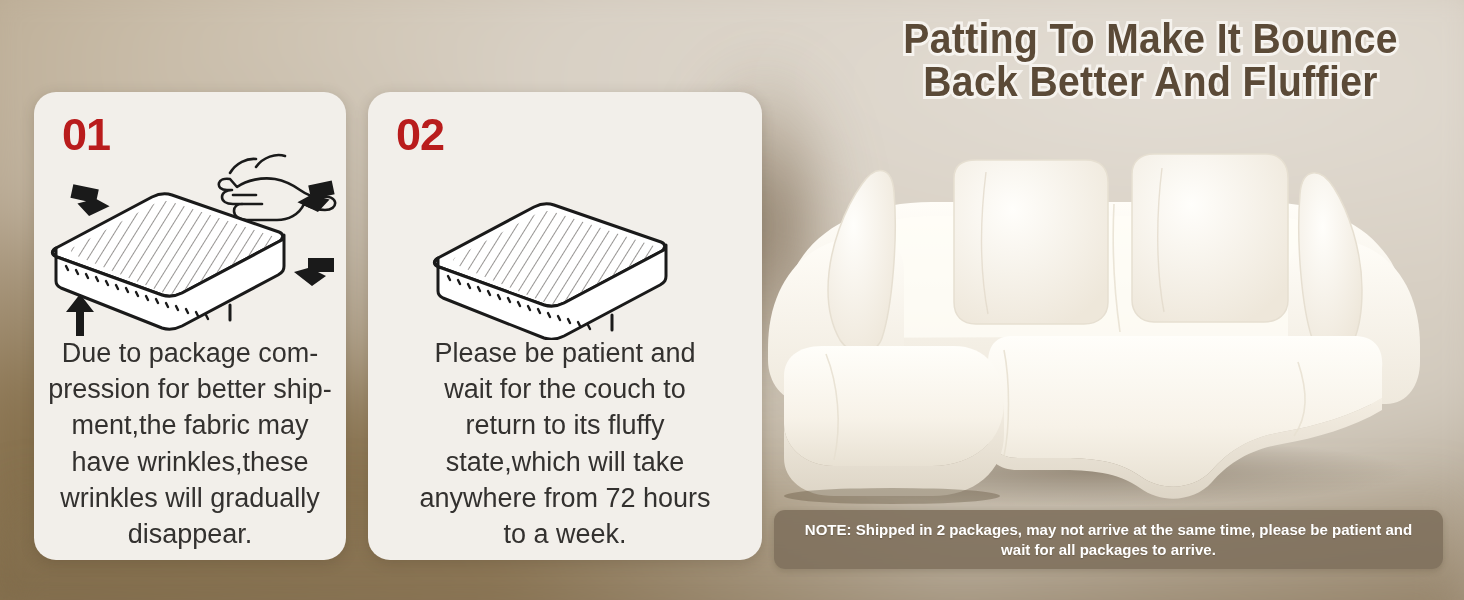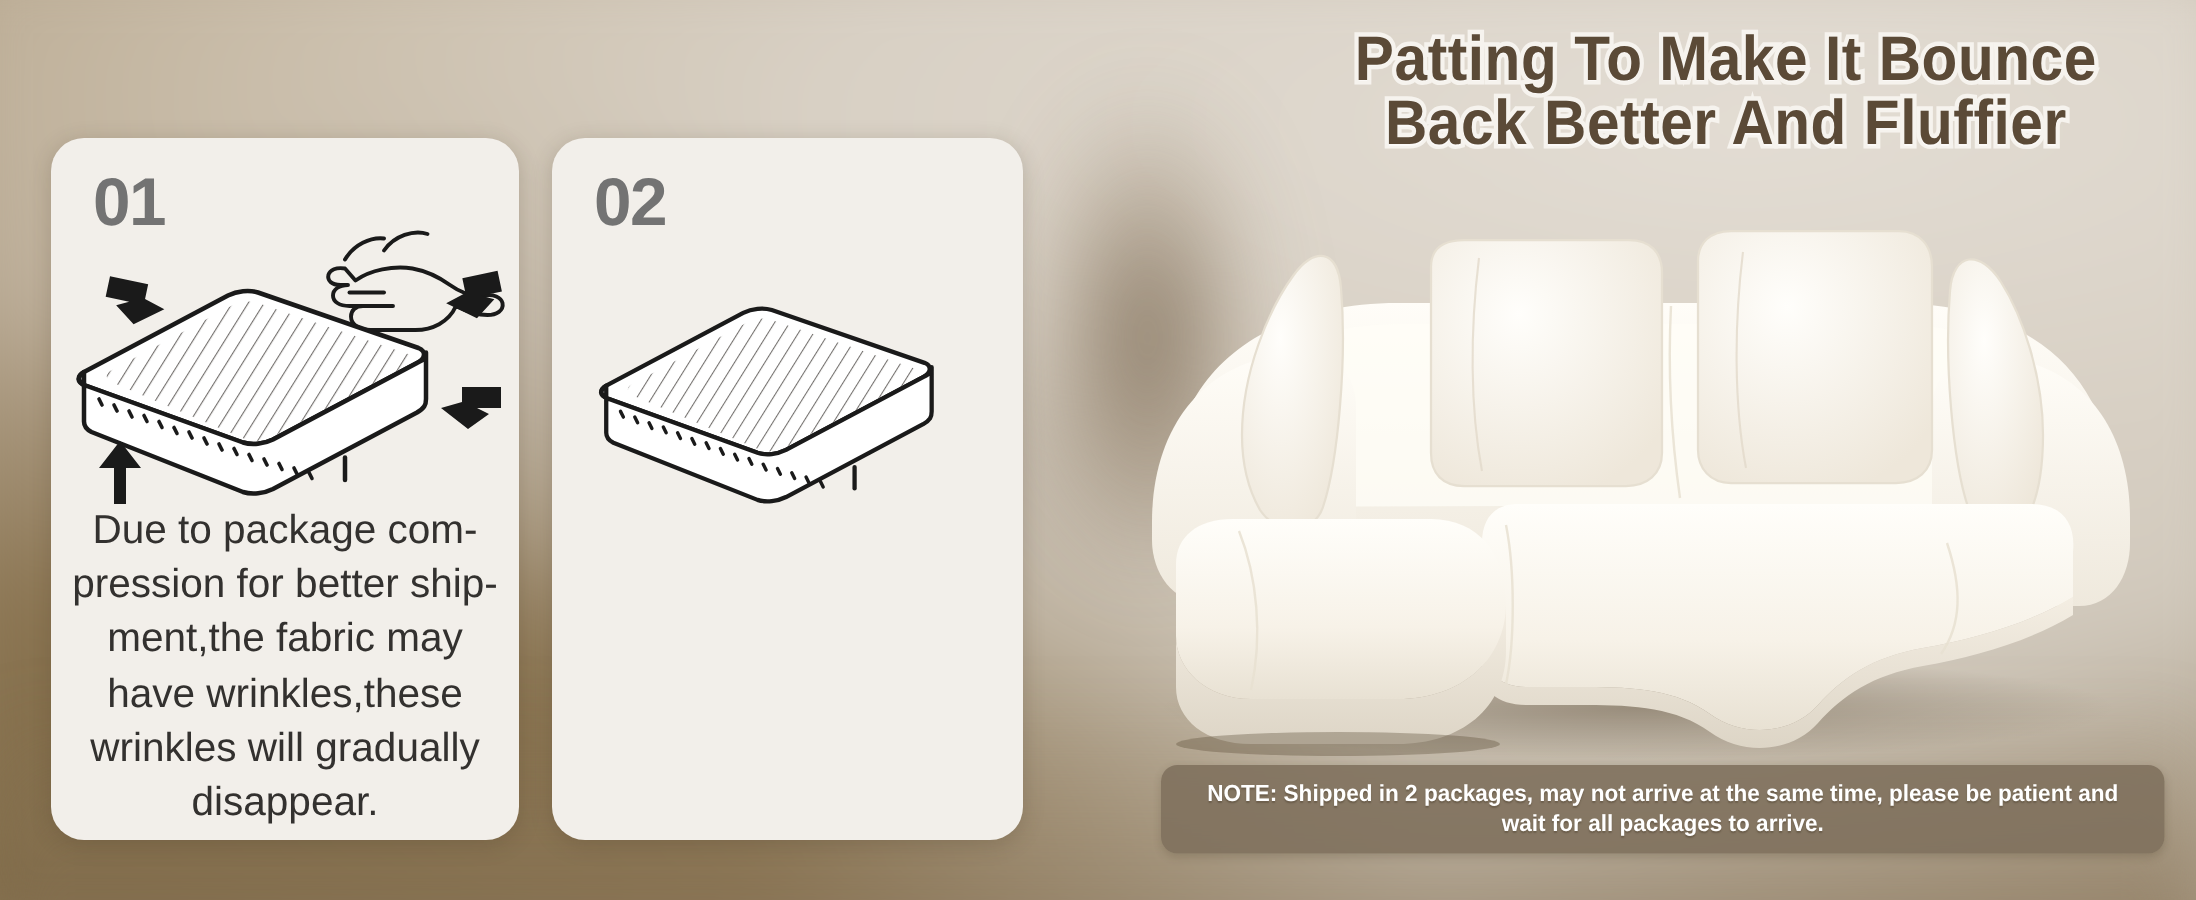--- a/index.html
+++ b/index.html
@@ -49,25 +49,25 @@
   #headline .hl-line { display:block; }
 
   
   .card {
     position:absolute; top:92px; height:468px;
     background:#f2efea;
     border-radius:22px;
     box-shadow:0 3px 14px rgba(70,55,38,.22);
   }
   #card-1 { left:34px;  width:312px; }
-  #card-2 { left:368px; width:314px; }
+  #card-2 { left:368px; width:394px; }
 
   .card-num {
     position:absolute; left:28px; top:20px;
-    font-size:45px; font-weight:bold; color:#737373;
+    font-size:45px; font-weight:bold; color:#b91c1c;
     letter-spacing:-1px; line-height:1;
   }
   .card-art { position:absolute; left:0; top:48px; width:100%; height:200px; }
   .card-art svg { width:100%; height:100%; display:block; }
 
   .card-text {
     position:absolute; left:14px; right:14px; top:243px;
     text-align:center; color:#33312f;
     font-size:27px; line-height:1.34;
     font-family:"Liberation Sans", sans-serif;
@@ -216,20 +216,21 @@
             <line x1="158" y1="176" x2="160" y2="180"></line>
           <line x1="168" y1="179" x2="170" y2="183"></line>
             <line x1="178" y1="182" x2="180" y2="186"></line>
           <line x1="188" y1="185" x2="190" y2="189"></line>
         </g>
         <line x1="212" y1="175" x2="212" y2="190" stroke="#1a1a1a" stroke-width="3" stroke-linecap="round"></line>
       </g>
     </svg>
   </div>
 
+  <div class="card-text">Please be patient and<br>wait for the couch to<br>return to its fluffy<br>state,which will take<br>anywhere from 72 hours<br>to a week.</div>
 </div>
 
 <div id="sofa-photo">
   <svg viewBox="0 0 704 370" xmlns="http://www.w3.org/2000/svg">
     <defs>
       <linearGradient id="uphL" x1="0" y1="0" x2="0" y2="1">
         <stop offset="0" stop-color="#fffdf8"></stop>
           <stop offset="1" stop-color="#efe9dd"></stop>
       </linearGradient>
       <linearGradient id="uphSeat" x1="0" y1="0" x2="0" y2="1">

